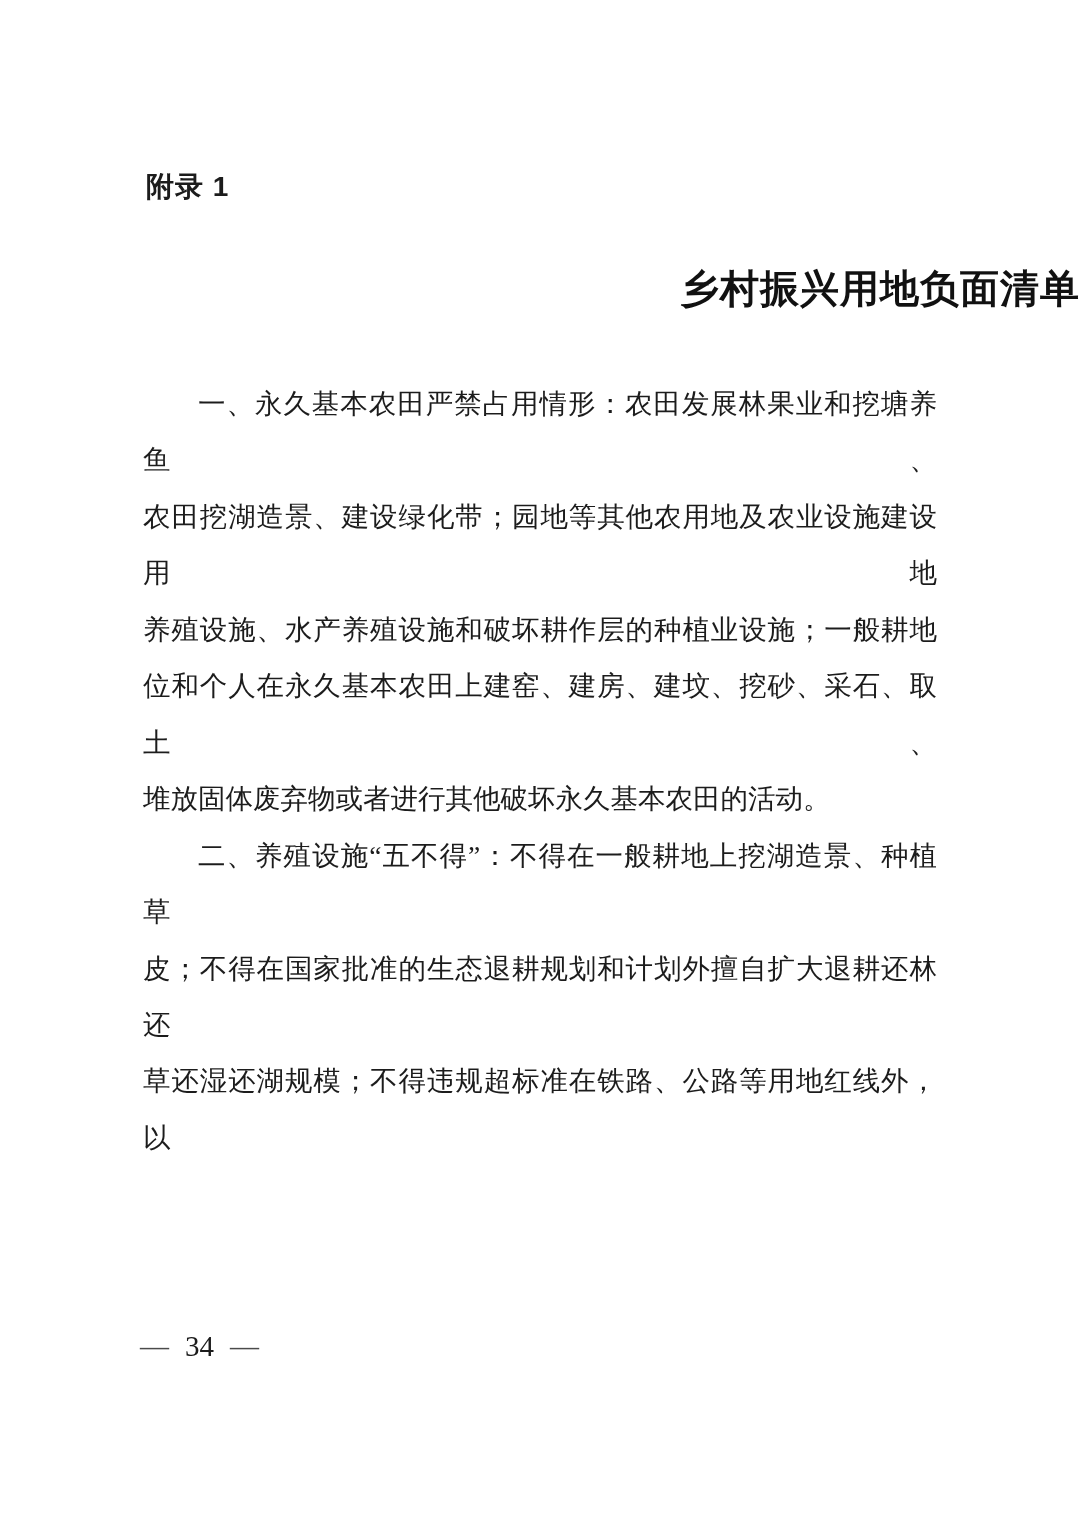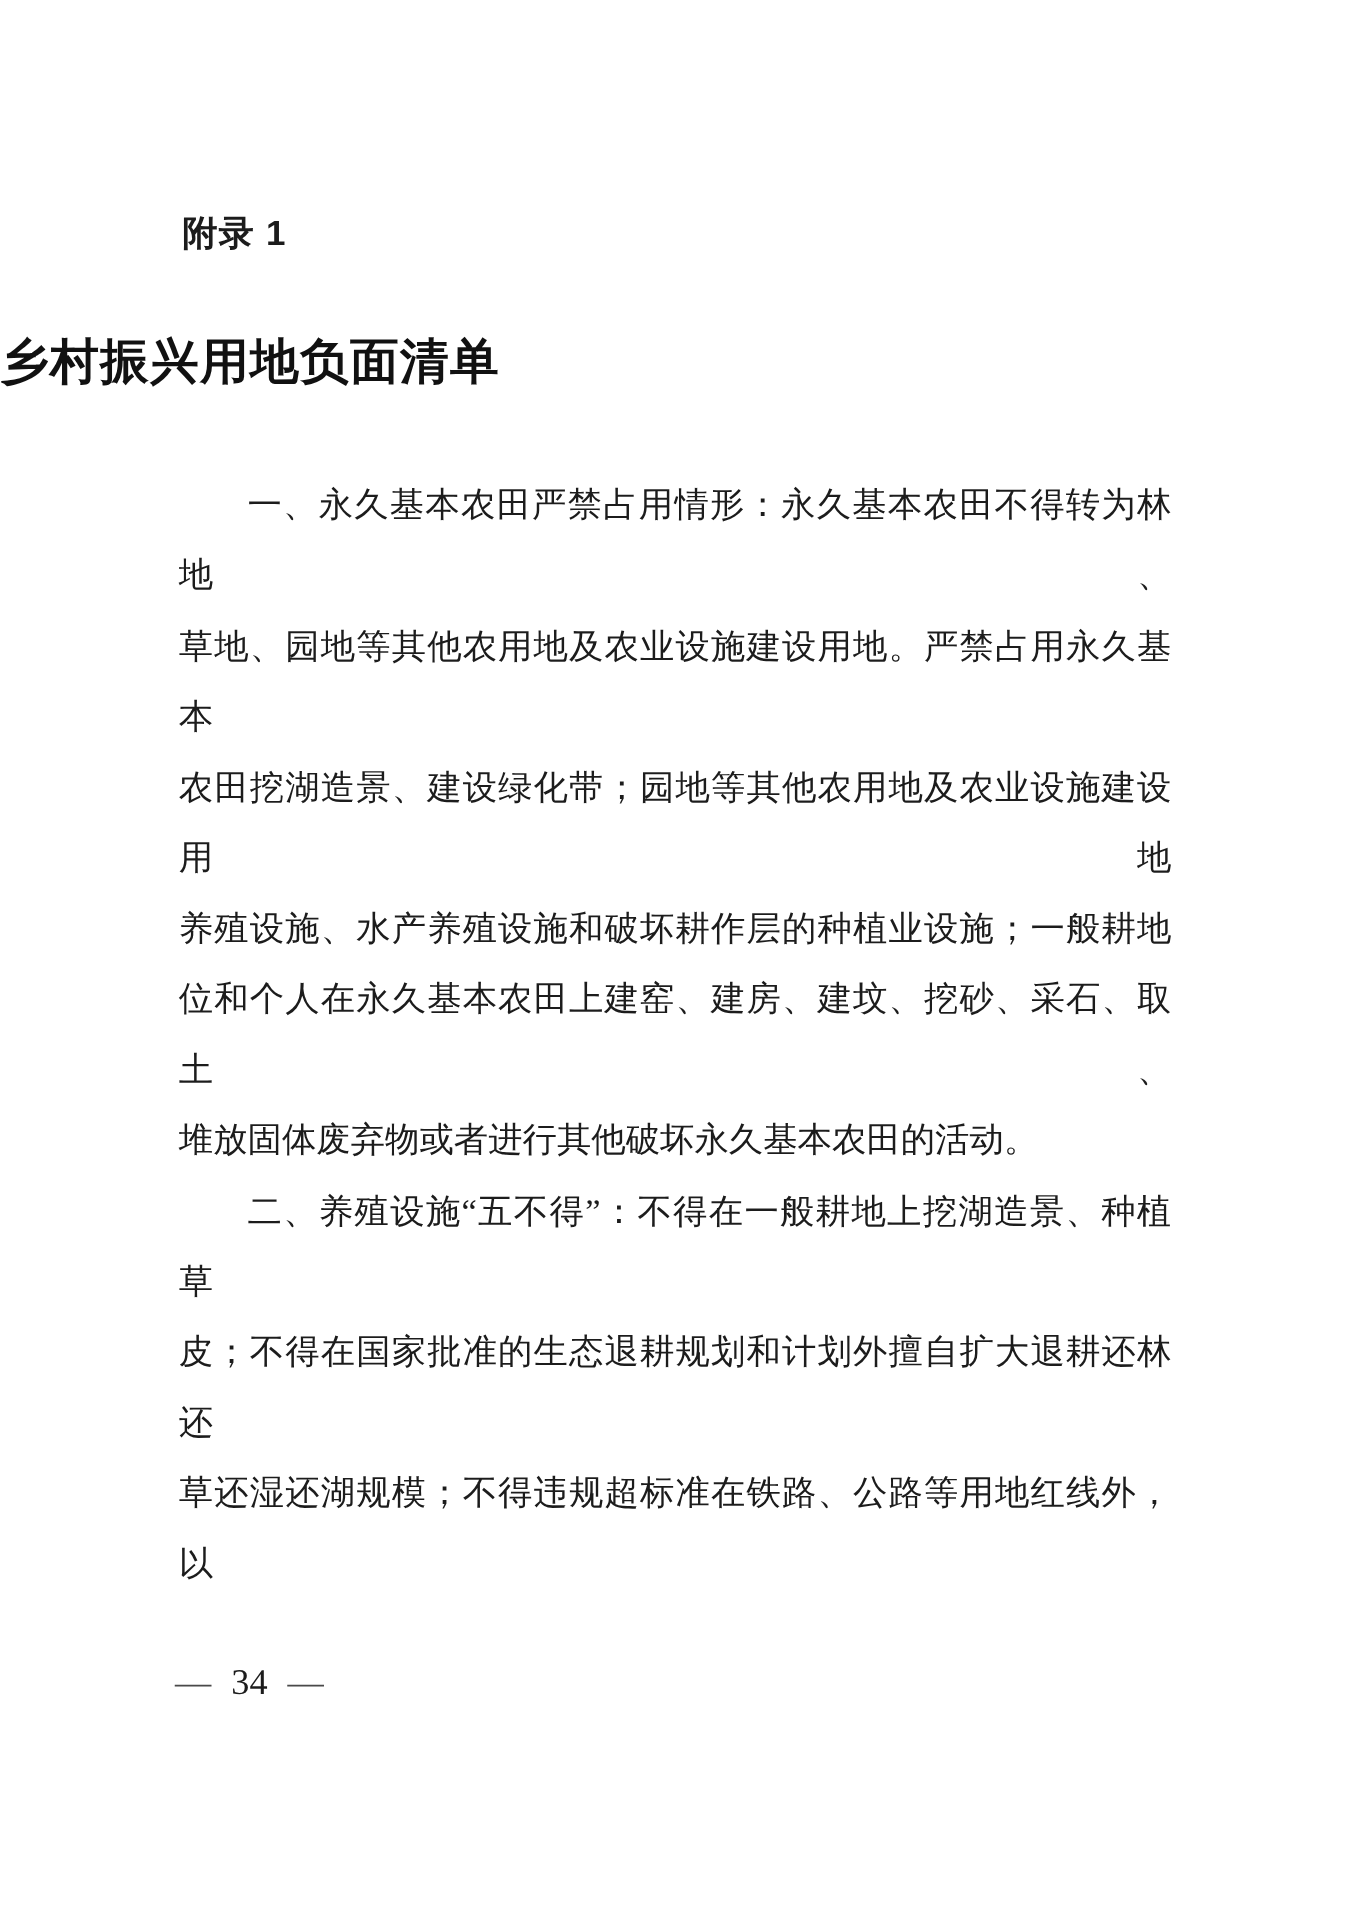--- a/index.html
+++ b/index.html
@@ -24,21 +24,21 @@
     font-weight: 600;
     font-family: "Liberation Sans", "DejaVu Sans", sans-serif;
     letter-spacing: 1px;
   }
   .doc-title {
     position: absolute;
     left: 0;
     top: 262px;
     width: 100%;
     margin: 0;
-    text-align: left;
+    text-align: right;
     font-size: 39px;
     font-weight: bold;
     letter-spacing: 1px;
     color: #111111;
   }
   .doc-body {
     position: absolute;
     left: 143px;
     top: 376px;
     width: 794px;
@@ -81,22 +81,21 @@
 
 <div class="page">
 
   <div class="appendix-label">附录 1</div>
 
   <h1 class="doc-title">乡村振兴用地负面清单</h1>
 
   <div class="doc-body">
 
     <div class="para">
-      <div class="line indent">一、永久基本农田严禁占用情形：永久基本农田不得转为林地、</div>
-      <div class="line">草地、园地等其他农用地及农业设施建设用地。严禁占用永久基本</div>
+      <div class="line indent">一、永久基本农田严禁占用情形：农田发展林果业和挖塘养鱼、</div>
       <div class="line">农田挖湖造景、建设绿化带；园地等其他农用地及农业设施建设用地</div>
       <div class="line">养殖设施、水产养殖设施和破坏耕作层的种植业设施；一般耕地</div>
       <div class="line">位和个人在永久基本农田上建窑、建房、建坟、挖砂、采石、取土、</div>
       <div class="line end">堆放固体废弃物或者进行其他破坏永久基本农田的活动。</div>
     </div>
 
     <div class="para">
       <div class="line indent">二、养殖设施“五不得”：不得在一般耕地上挖湖造景、种植草</div>
       <div class="line">皮；不得在国家批准的生态退耕规划和计划外擅自扩大退耕还林还</div>
       <div class="line">草还湿还湖规模；不得违规超标准在铁路、公路等用地红线外，以</div>

